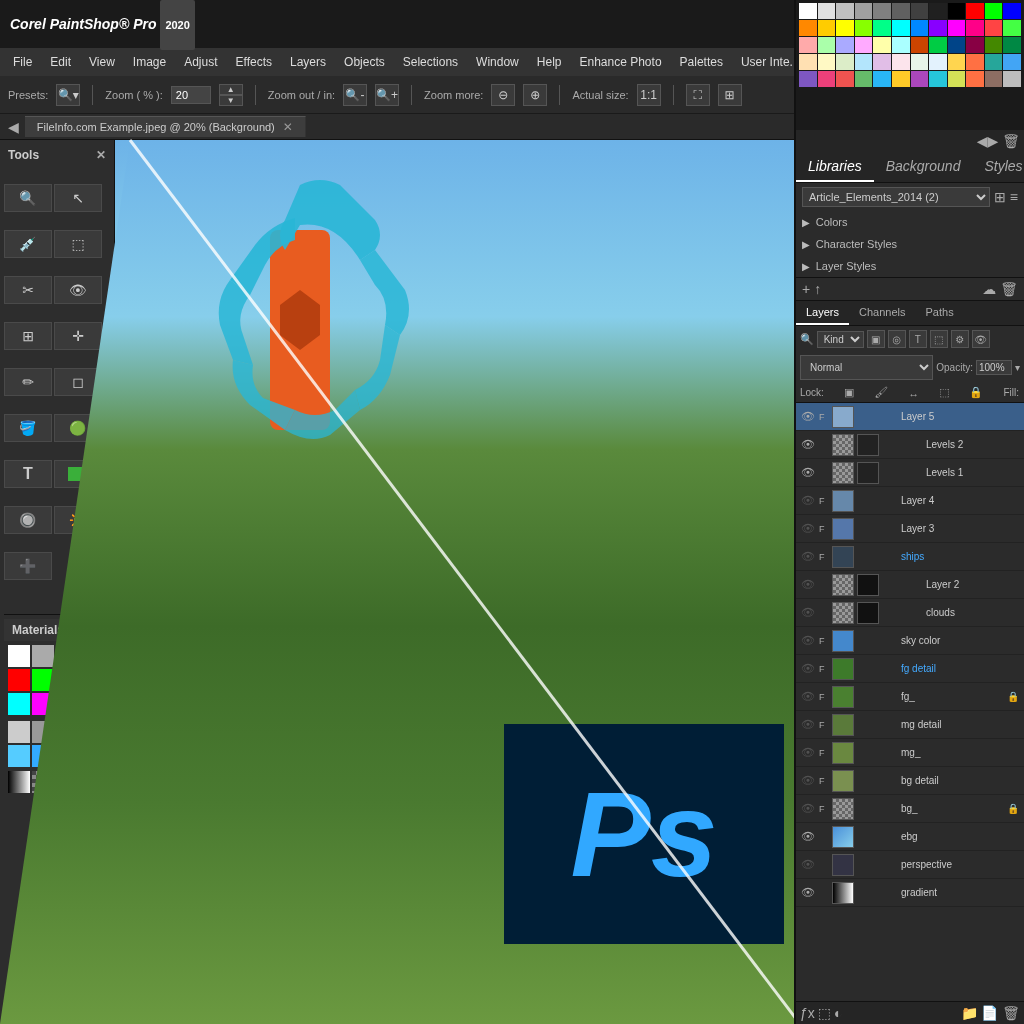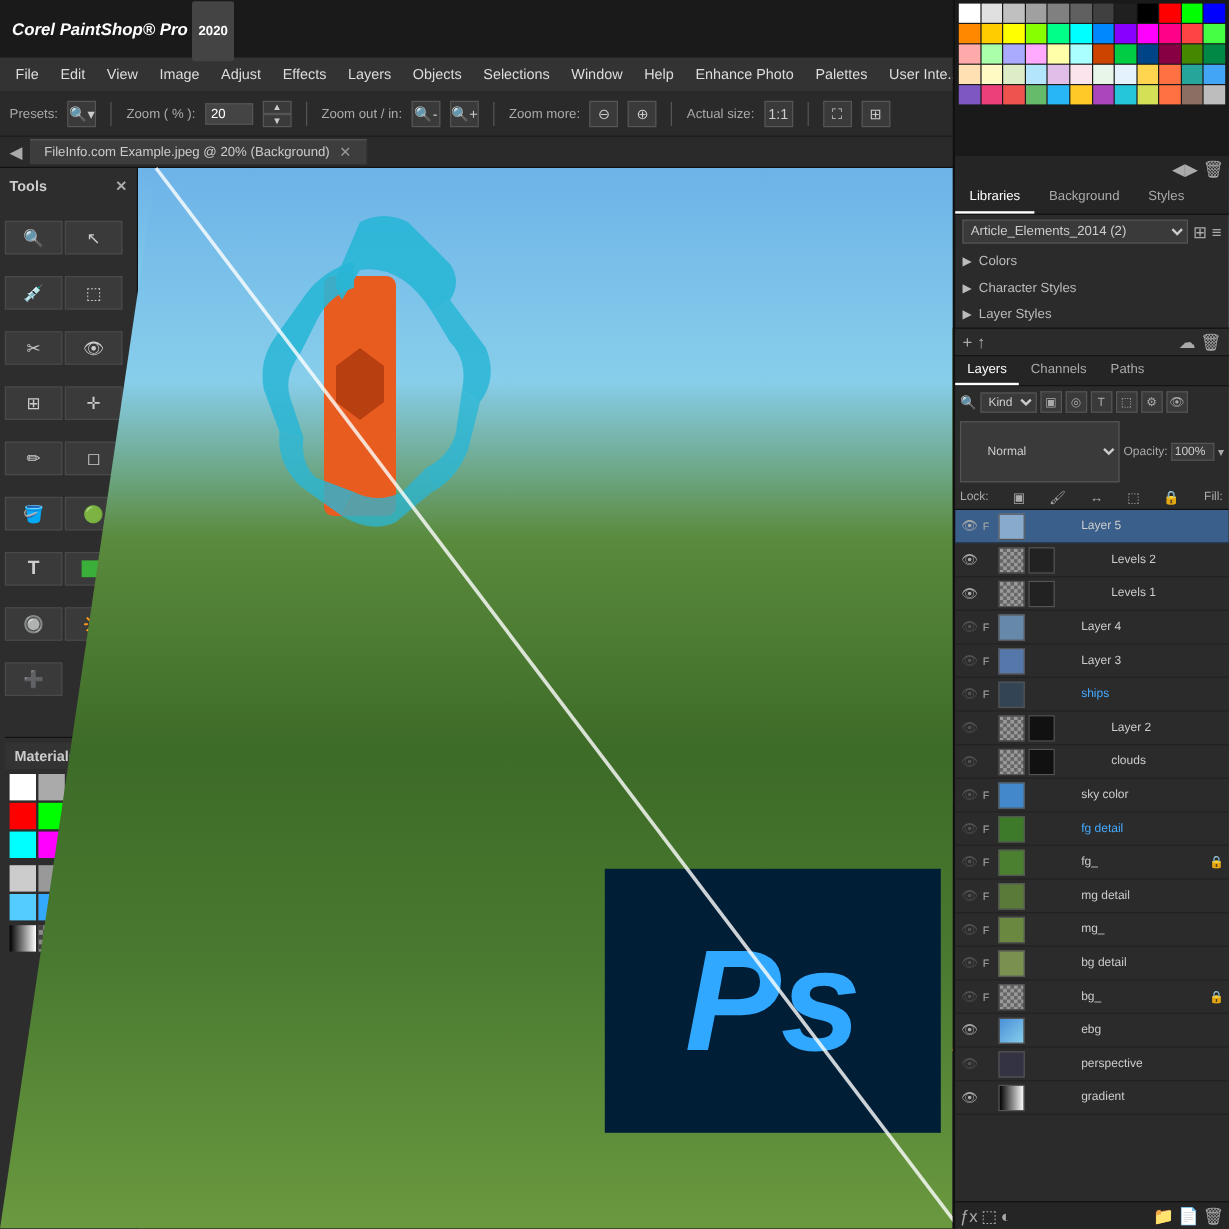--- a/index.html
+++ b/index.html
@@ -176,23 +176,24 @@
       position: relative;
       overflow: hidden;
     }
     .ps-tab-row {
       display: flex;
       background: #252525;
       border-bottom: 1px solid #111;
     }
     .ps-tab {
       padding: 6px 12px;
-      font-size: 11px;
+      font-size: 14px;
       color: #aaa;
       cursor: pointer;
+      font-style: italic;
     }
     .ps-tab.active { color: #fff; border-bottom: 2px solid #fff; }
     .ps-lib-dropdown {
       display: flex; align-items: center; padding: 4px 6px;
       gap: 4px;
     }
     .ps-lib-select {
       flex: 1; background: #3a3a3a; border: 1px solid #555;
       color: #ccc; font-size: 11px; padding: 2px;
     }
@@ -231,21 +232,21 @@
     }
     .ps-filter-icon {
       background: #3a3a3a; border: 1px solid #555; color: #aaa; width: 18px; height: 18px;
       display: flex; align-items: center; justify-content: center; font-size: 10px; cursor: pointer;
     }
     .ps-blend-row {
       display: flex; align-items: center; gap: 3px; padding: 3px 4px;
       background: #2b2b2b;
     }
     .ps-blend-select {
-      background: #3a3a3a; border: 1px solid #555; color: #ccc; font-size: 10px; flex: 1; padding: 18px;
+      background: #3a3a3a; border: 1px solid #555; color: #ccc; font-size: 10px; flex: 1; padding: 5px;
     }
     .ps-opacity-label { color: #aaa; font-size: 10px; }
     .ps-opacity-input {
       background: #3a3a3a; border: 1px solid #555; color: #ccc; font-size: 10px; width: 36px; padding: 1px 2px;
     }
     .ps-lock-row {
       display: flex; align-items: center; gap: 20px; padding: 2px 4px;
       background: #2b2b2b; border-bottom: 1px solid #111;
     }
     .ps-lock-label { color: #aaa; font-size: 10px; }

